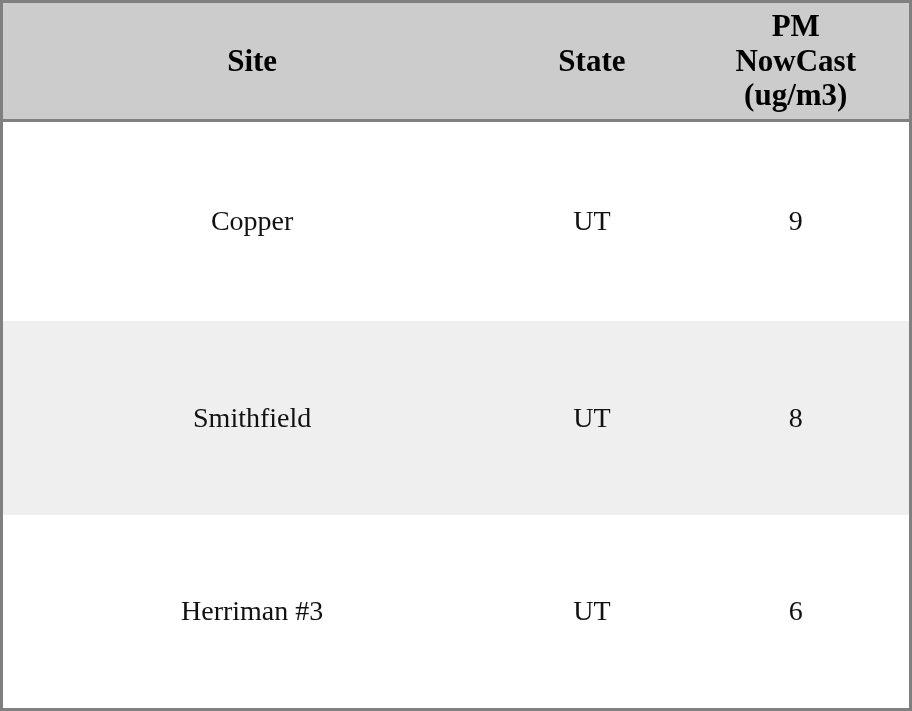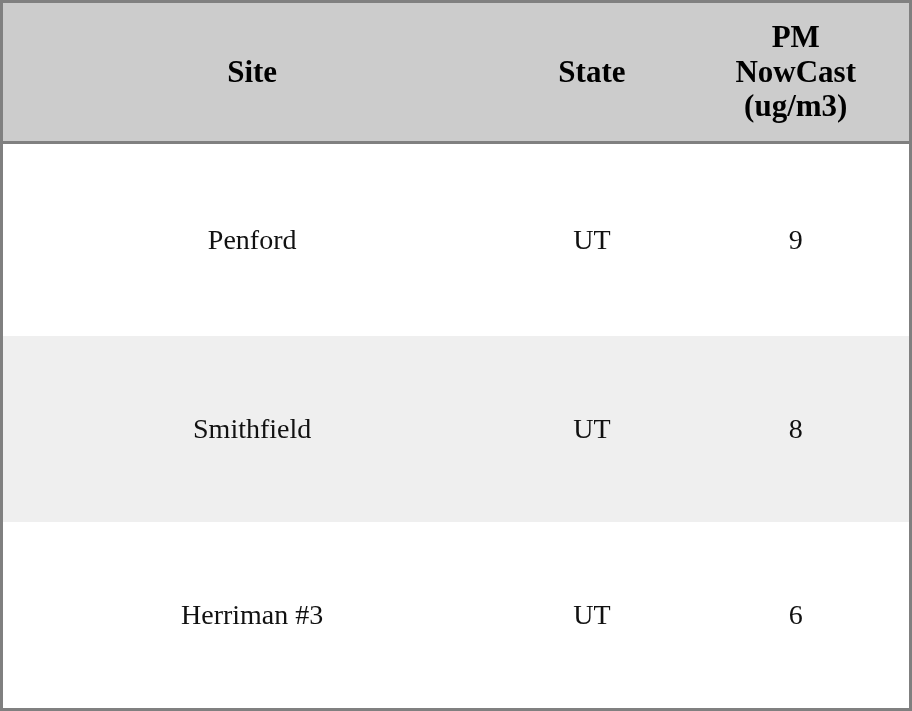--- a/index.html
+++ b/index.html
@@ -29,21 +29,21 @@
   table.data-table thead tr {
     background: #cccccc;
   }
   table.data-table thead th {
     font-family: "Liberation Serif", serif;
     font-weight: bold;
     font-size: 31px;
     color: #000000;
     text-align: center;
     vertical-align: middle;
-    padding: 17px 4px;
+    padding: 6px 4px;
     border-bottom: 3px solid #808080;
     line-height: 1.12;
   }
   table.data-table tbody td {
     font-family: "Liberation Serif", serif;
     font-weight: normal;
     font-size: 28px;
     color: #111111;
     text-align: center;
     vertical-align: middle;
@@ -81,21 +81,21 @@
         </th>
         <th class="col-value">
           <span class="hdr-line">PM</span>
           <span class="hdr-line">NowCast</span>
           <span class="hdr-line">(ug/m3)</span>
         </th>
       </tr>
     </thead>
     <tbody>
       <tr class="row-even">
-        <td>Penford</td>
+        <td>Copper</td>
         <td>UT</td>
         <td>9</td>
       </tr>
       <tr class="row-odd">
         <td>Smithfield</td>
         <td>UT</td>
         <td>8</td>
       </tr>
       <tr class="row-even">
         <td>Herriman #3</td>

